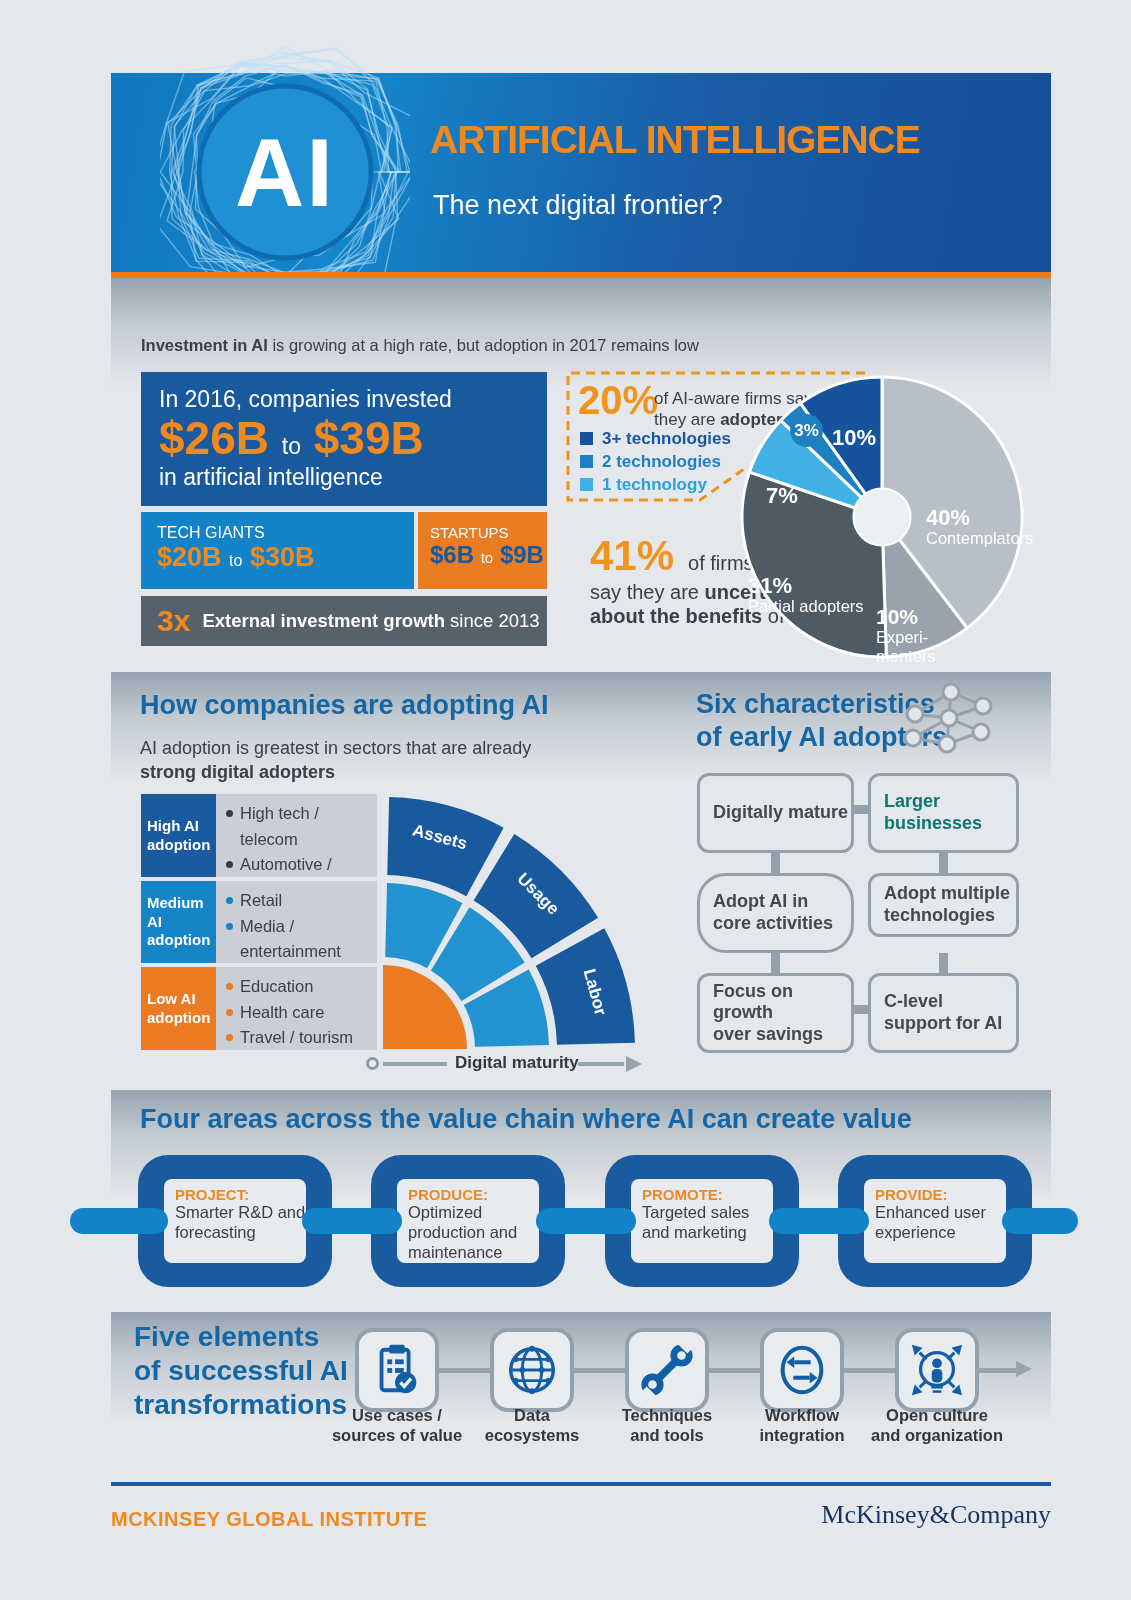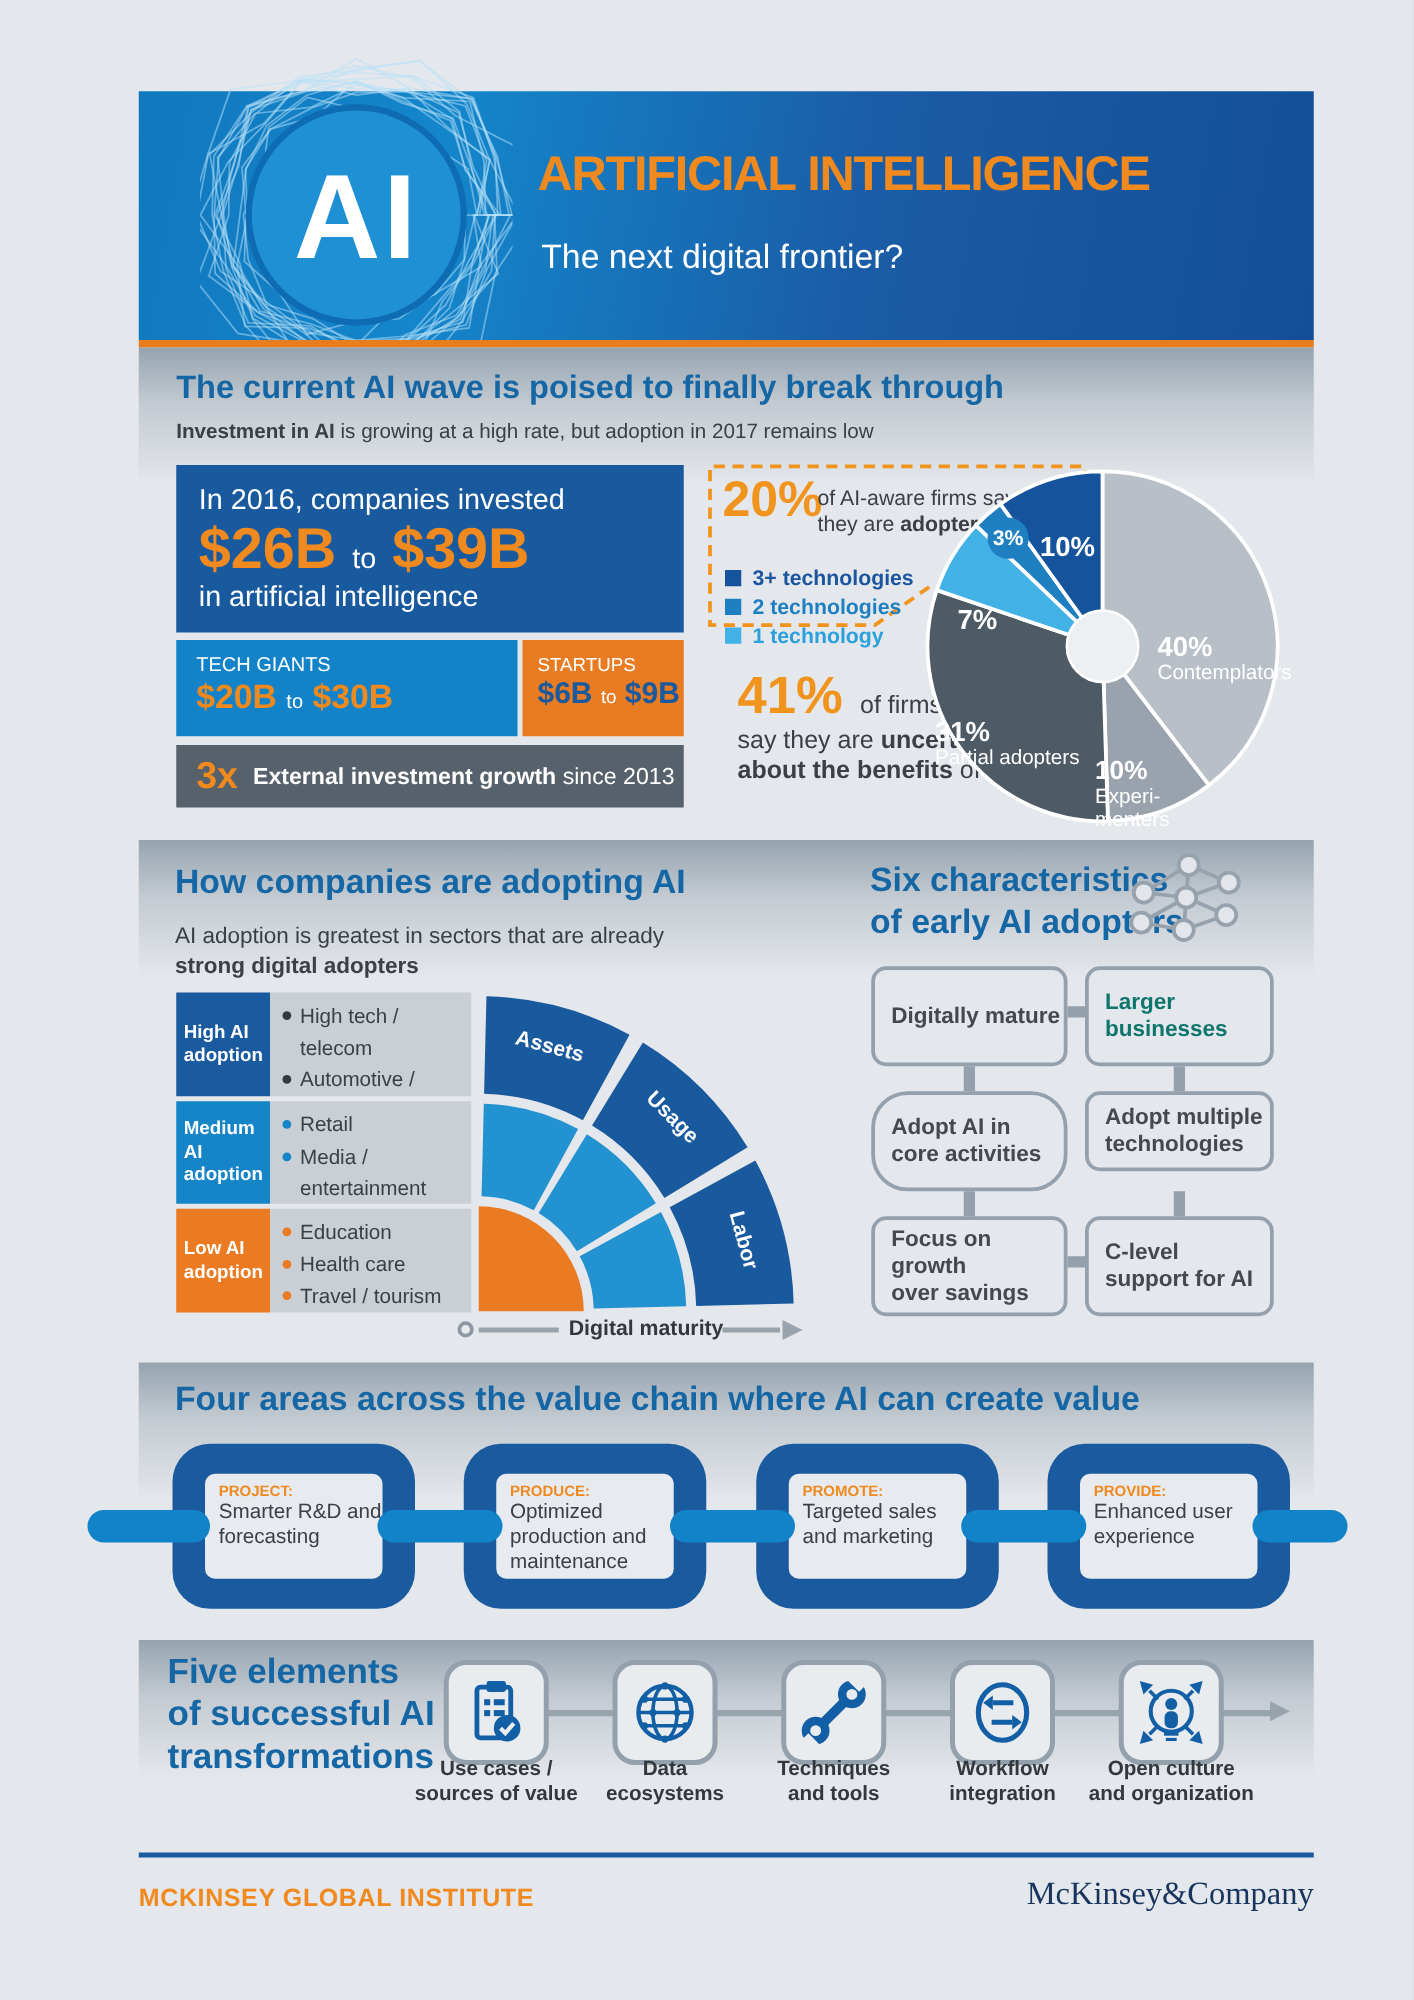--- a/index.html
+++ b/index.html
@@ -52,21 +52,21 @@
   .t-dot{width:7px;height:7px;border-radius:50%;margin-right:7px;flex:0 0 auto;position:relative;top:-2px;}
   
   .sixbox{border:3px solid #94a0ab;border-radius:12px;box-sizing:border-box;display:flex;
           align-items:center;padding-left:13px;font-size:18px;font-weight:bold;color:#45494e;line-height:1.2;}
   .sixbox.accent{color:#0f766e;}
   .conn{background:#94a0ab;}
   
   .link{background:#1a5a9e;border-radius:30px;}
   .link-in{position:absolute;left:26px;right:26px;top:24px;bottom:24px;background:#e7eaee;
            border-radius:8px;padding:7px 0 0 11px;box-sizing:border-box;}
-  .link-tag{color:#f0891e;font-weight:bold;font-size:12px;}
+  .link-tag{color:#f0891e;font-weight:bold;font-size:15px;}
   .link-bd{color:#3b4046;font-size:16.5px;line-height:1.2;}
   .pill{background:#1283c8;height:26px;border-radius:13px;top:1208px;}
   
   .fivebox{width:84px;height:84px;background:#e9ecef;border:4px solid #94a0ab;border-radius:18px;
            box-sizing:border-box;display:flex;align-items:center;justify-content:center;}
   .five-lb{width:150px;text-align:center;font-size:16.5px;font-weight:bold;color:#33383d;line-height:1.2;}
   .axis-line{background:#99a3ac;height:4px;}
   .arrow-r{width:0;height:0;border-top:8px solid transparent;border-bottom:8px solid transparent;
            border-left:16px solid #99a3ac;}
   .ftr-line{left:111px;top:1482px;width:940px;height:4px;background:#1a5a9e;}
@@ -97,21 +97,20 @@
       <path d="M266.6,139.0L236.4,185.1L225.0,239.0L177.1,264.8L125.0,260.7L83.1,240.2L44.3,219.7L22.1,181.6L-8.2,139.0L6.5,89.9L24.5,38.5L80.4,31.2L125.0,19.5L170.3,29.7L204.4,59.6L254.8,85.2L254.4,139.0Z" fill="none" stroke="rgba(183,226,249,0.5)" stroke-width="1.4"></path>
       <path d="M253.7,139.0L229.6,182.3L212.9,226.9L166.3,238.8L125.0,267.8L72.2,266.4L36.5,227.5L18.5,183.1L9.7,139.0L11.1,91.8L37.6,51.6L83.8,39.5L125.0,21.7L175.9,16.2L216.9,47.1L237.9,92.2L247.2,139.0Z" fill="none" stroke="rgba(183,226,249,0.5)" stroke-width="1.4"></path>
       <circle cx="125" cy="139" r="86" fill="#2090d4" stroke="#0d6cb2" stroke-width="5"></circle>
       <text x="125" y="173" text-anchor="middle" fill="#ffffff" font-size="96" font-weight="bold" font-family="&quot;Liberation Sans&quot;,sans-serif" letter-spacing="2">AI</text>
     </svg>
   <div class="abs hdr-title">ARTIFICIAL INTELLIGENCE</div>
   <div class="abs hdr-sub">The next digital frontier?</div>
   <div class="abs hdr-orange"></div>
 
   <div class="band" style="top:278px;height:377px;"></div>
-  <div class="abs h-blue" style="left:141px;top:294px;font-size:26px;">The current AI wave is poised to finally break through</div>
   <div class="abs dark" style="left:141px;top:336px;font-size:16.5px;">
     <b>Investment in AI</b><span> is growing at a high rate, but adoption in 2017 remains low</span>
   </div>
 
   <div class="abs navybox">
     <div>In 2016, companies invested</div>
     <div class="amt"><span>$26B</span>
       <span class="amt-to">to</span>
       <span>$39B</span></div>
     <div>in artificial intelligence</div>
@@ -137,21 +136,21 @@
   </div>
 
   <svg class="abs" style="left:558px;top:363px;" width="335" height="150">
     <path d="M310,37 L310,10 L10,10 L10,137 L142,137 L189,104" fill="none" stroke="#f0941e" stroke-width="3" stroke-dasharray="9 6"></path>
   </svg>
   <div class="abs pct-big" style="left:578px;top:378px;">20%</div>
   <div class="abs dark" style="left:654px;top:388px;font-size:17px;line-height:1.25;">
     <div>of AI-aware firms say</div>
     <div><span>they are </span><b>adopters</b></div>
   </div>
-  <div class="abs" style="left:580px;top:451px;">
+  <div class="abs" style="left:580px;top:427px;">
     <div class="leg-row">
       <span class="leg-sq" style="background:#15549c;"></span>
       <span class="leg-lb" style="color:#1a55a0;">3+ technologies</span>
     </div>
     <div class="leg-row">
       <span class="leg-sq" style="background:#1e7fc1;"></span>
       <span class="leg-lb" style="color:#1e7fc1;">2 technologies</span>
     </div>
     <div class="leg-row">
       <span class="leg-sq" style="background:#41b1e6;"></span>

